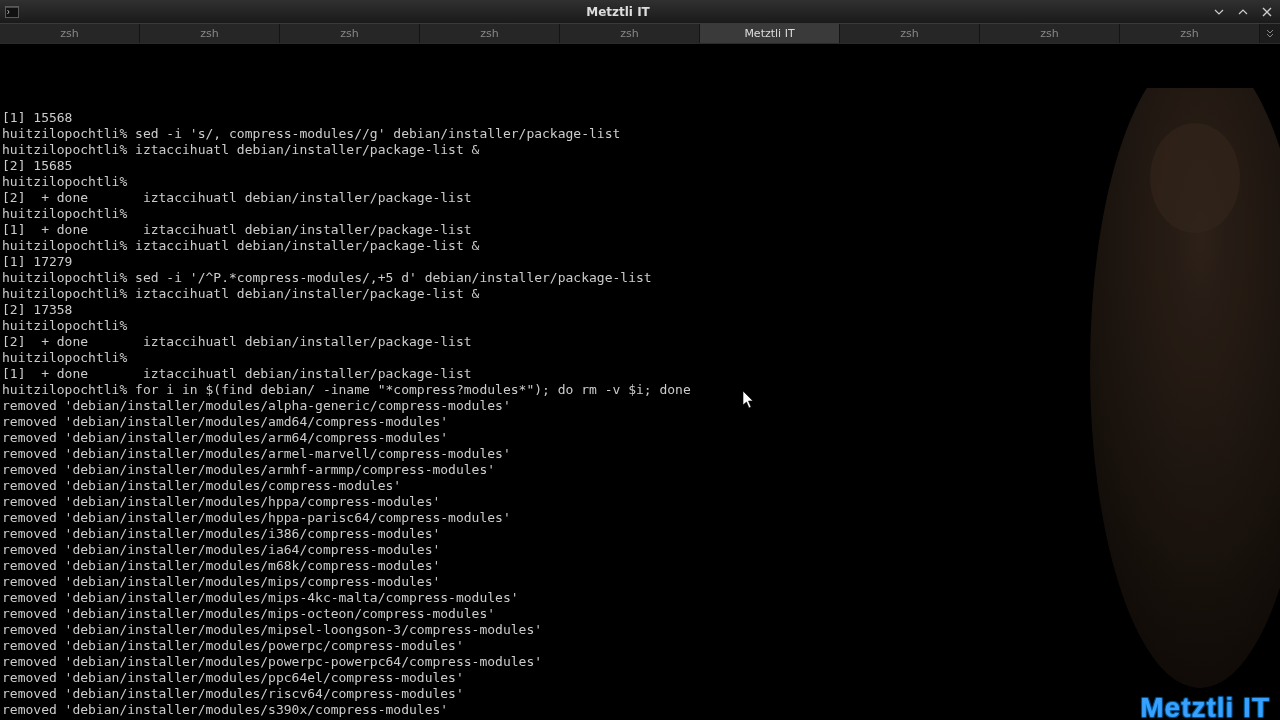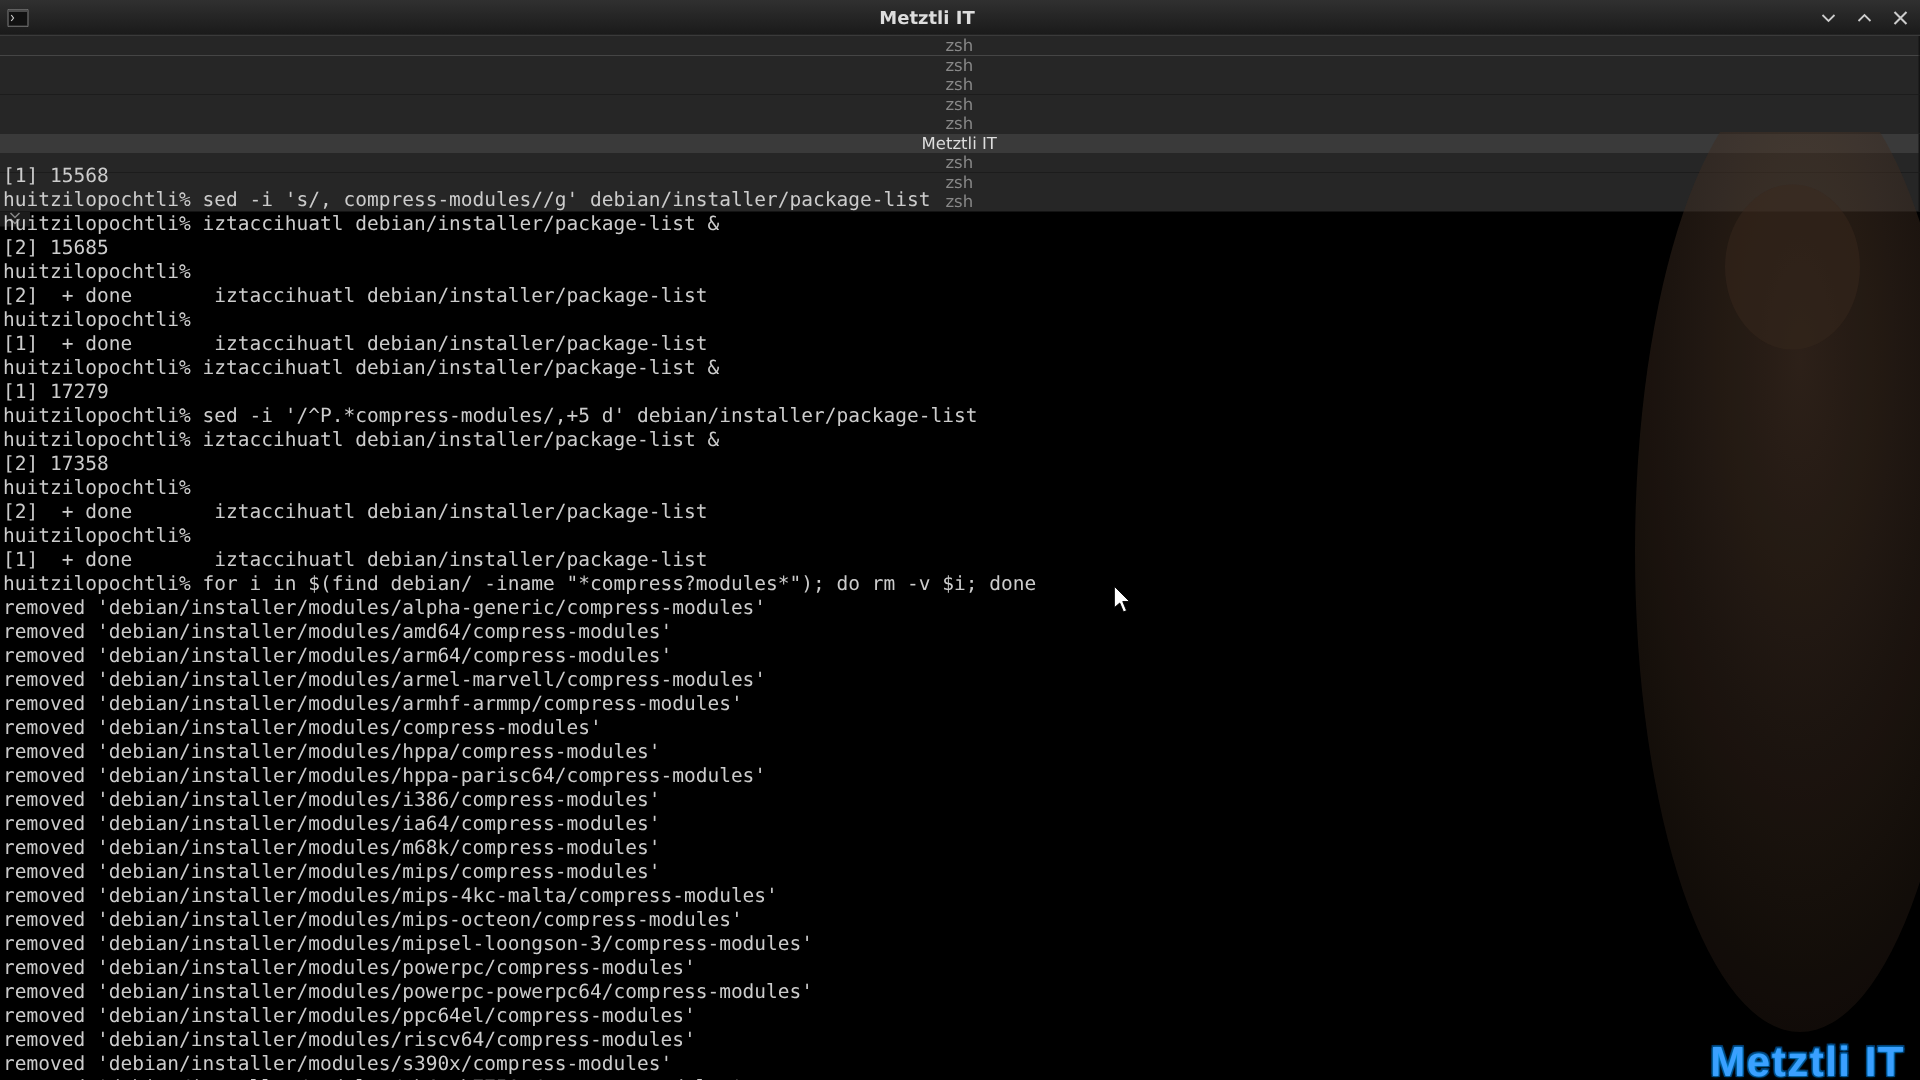--- a/index.html
+++ b/index.html
@@ -39,24 +39,23 @@
     gap: 6px;
   }
   .titlebar .win-btn {
     width: 18px; height: 16px;
     display: flex; align-items: center; justify-content: center;
     cursor: pointer;
     color: #ccc;
   }
   .tabbar {
     height: 20px;
-    background: #a3a3a3;
+    background: #fef9c3;
     display: flex;
     border-bottom: 1px solid #2a2a2a;
-    flex-direction: column;
   }
   .tab {
     flex: 1;
     min-width: 0;
     background: #262626;
     border-right: 1px solid #141414;
     display: flex;
     align-items: center;
     justify-content: center;
     font-family: "DejaVu Sans", sans-serif;

